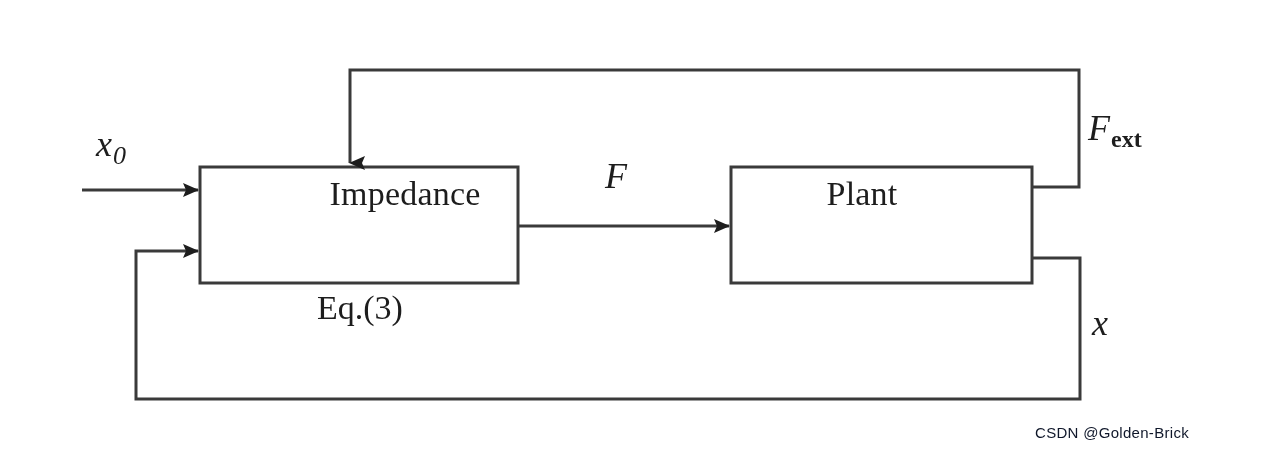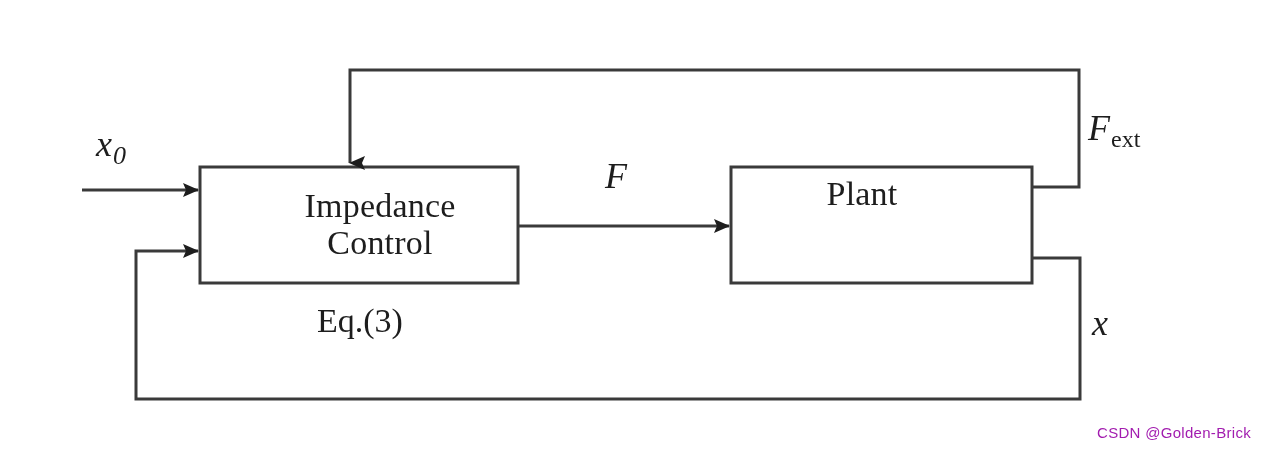--- a/index.html
+++ b/index.html
@@ -29,67 +29,67 @@
     color: #1d1d1d;
     font-family: "Liberation Serif", "DejaVu Serif", serif;
   }
   
   .block-title {
     text-align: center;
     font-size: 34px;
     line-height: 1.08;
     letter-spacing: .2px;
   }
-  #impedance-title { left: 190px; top: 176px; width: 380px; margin-top: 12px; }
+  #impedance-title { left: 215px; top: 176px; width: 380px; }
   #plant-title     { left: 733px; top: 176px; width: 258px; }
 
   
   .block-caption {
     text-align: center;
     font-size: 34px;
     line-height: 1;
-    margin-top: 13px;
   }
   #impedance-caption { left: 202px; top: 291px; width: 316px; }
   #plant-caption     { left: 733px; top: 291px; width: 298px; }
 
   
   .sig {
     font-style: italic;
     font-size: 36px;
     line-height: 1;
   }
   .sig .sub {
     font-style: normal;
     font-size: 24px;
     vertical-align: baseline;
     position: relative;
     top: 7px;
     left: 1px;
+    font-weight: bold;
   }
   .sig .sub-num {
     font-style: italic;
     font-size: 26px;
     position: relative;
     top: 8px;
     left: 1px;
   }
   #label-x0   { left: 96px;  top: 126px; }
   #label-f    { left: 605px; top: 158px; }
   #label-fext { left: 1088px; top: 110px; }
   #label-x    { left: 1092px; top: 305px; }
 
   
   #watermark {
     position: absolute;
-    left: 1097px;
+    left: 1035px;
     top: 424px;
     font-family: "Liberation Sans", "DejaVu Sans", sans-serif;
     font-size: 15px;
-    color: #a21caf;
+    color: #0f172a;
     letter-spacing: .3px;
     white-space: nowrap;
   }
 </style>
 </head>
 <body>
 
 <div id="diagram-root">
 
   <svg id="diagram-svg" viewBox="0 0 1280 457">
@@ -110,21 +110,20 @@
 
     <line x1="518" y1="226" x2="729" y2="226" stroke="#3a3a3a" stroke-width="3" marker-end="url(#arrow-right)"></line>
 
     <path d="M1032,187 L1079,187 L1079,70 L350,70 L350,163" fill="none" stroke="#3a3a3a" stroke-width="3" marker-end="url(#arrow-down)"></path>
 
     <path d="M1032,258 L1080,258 L1080,399 L136,399 L136,251 L198,251" fill="none" stroke="#3a3a3a" stroke-width="3" marker-end="url(#arrow-right)"></path>
   </svg>
 
   <div class="lbl block-title" id="impedance-title">
     <div>Impedance</div>
-    <div>Control</div>
   </div>
 
   <div class="lbl block-title" id="plant-title">
     <div>Plant</div>
   </div>
 
   <div class="lbl block-caption" id="impedance-caption">Eq.(3)</div>
 
 
   <div class="lbl sig" id="label-x0"><span>x</span><span class="sub-num">0</span></div>

